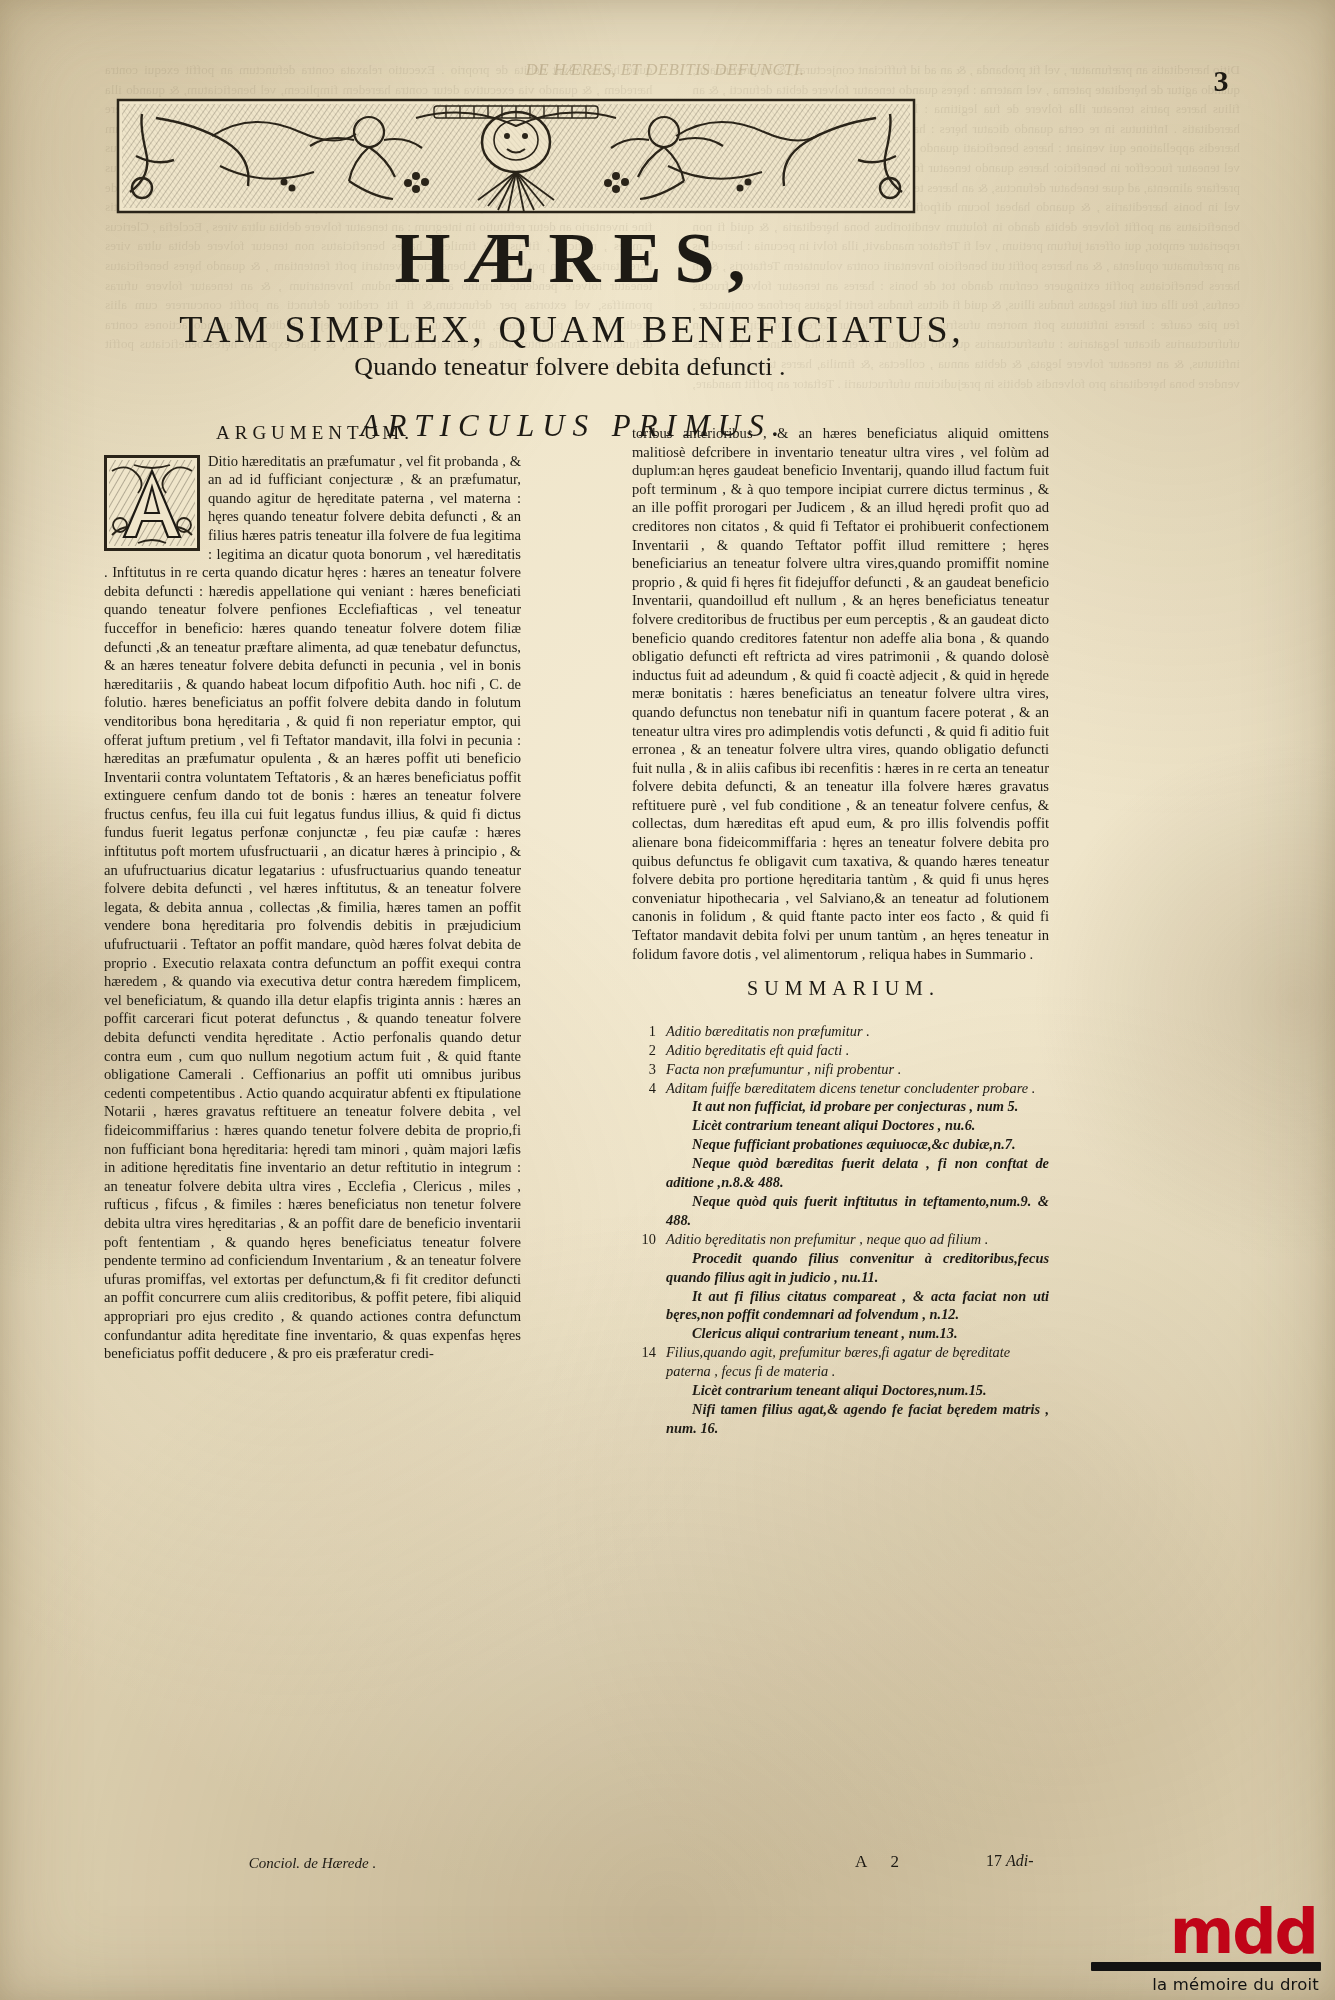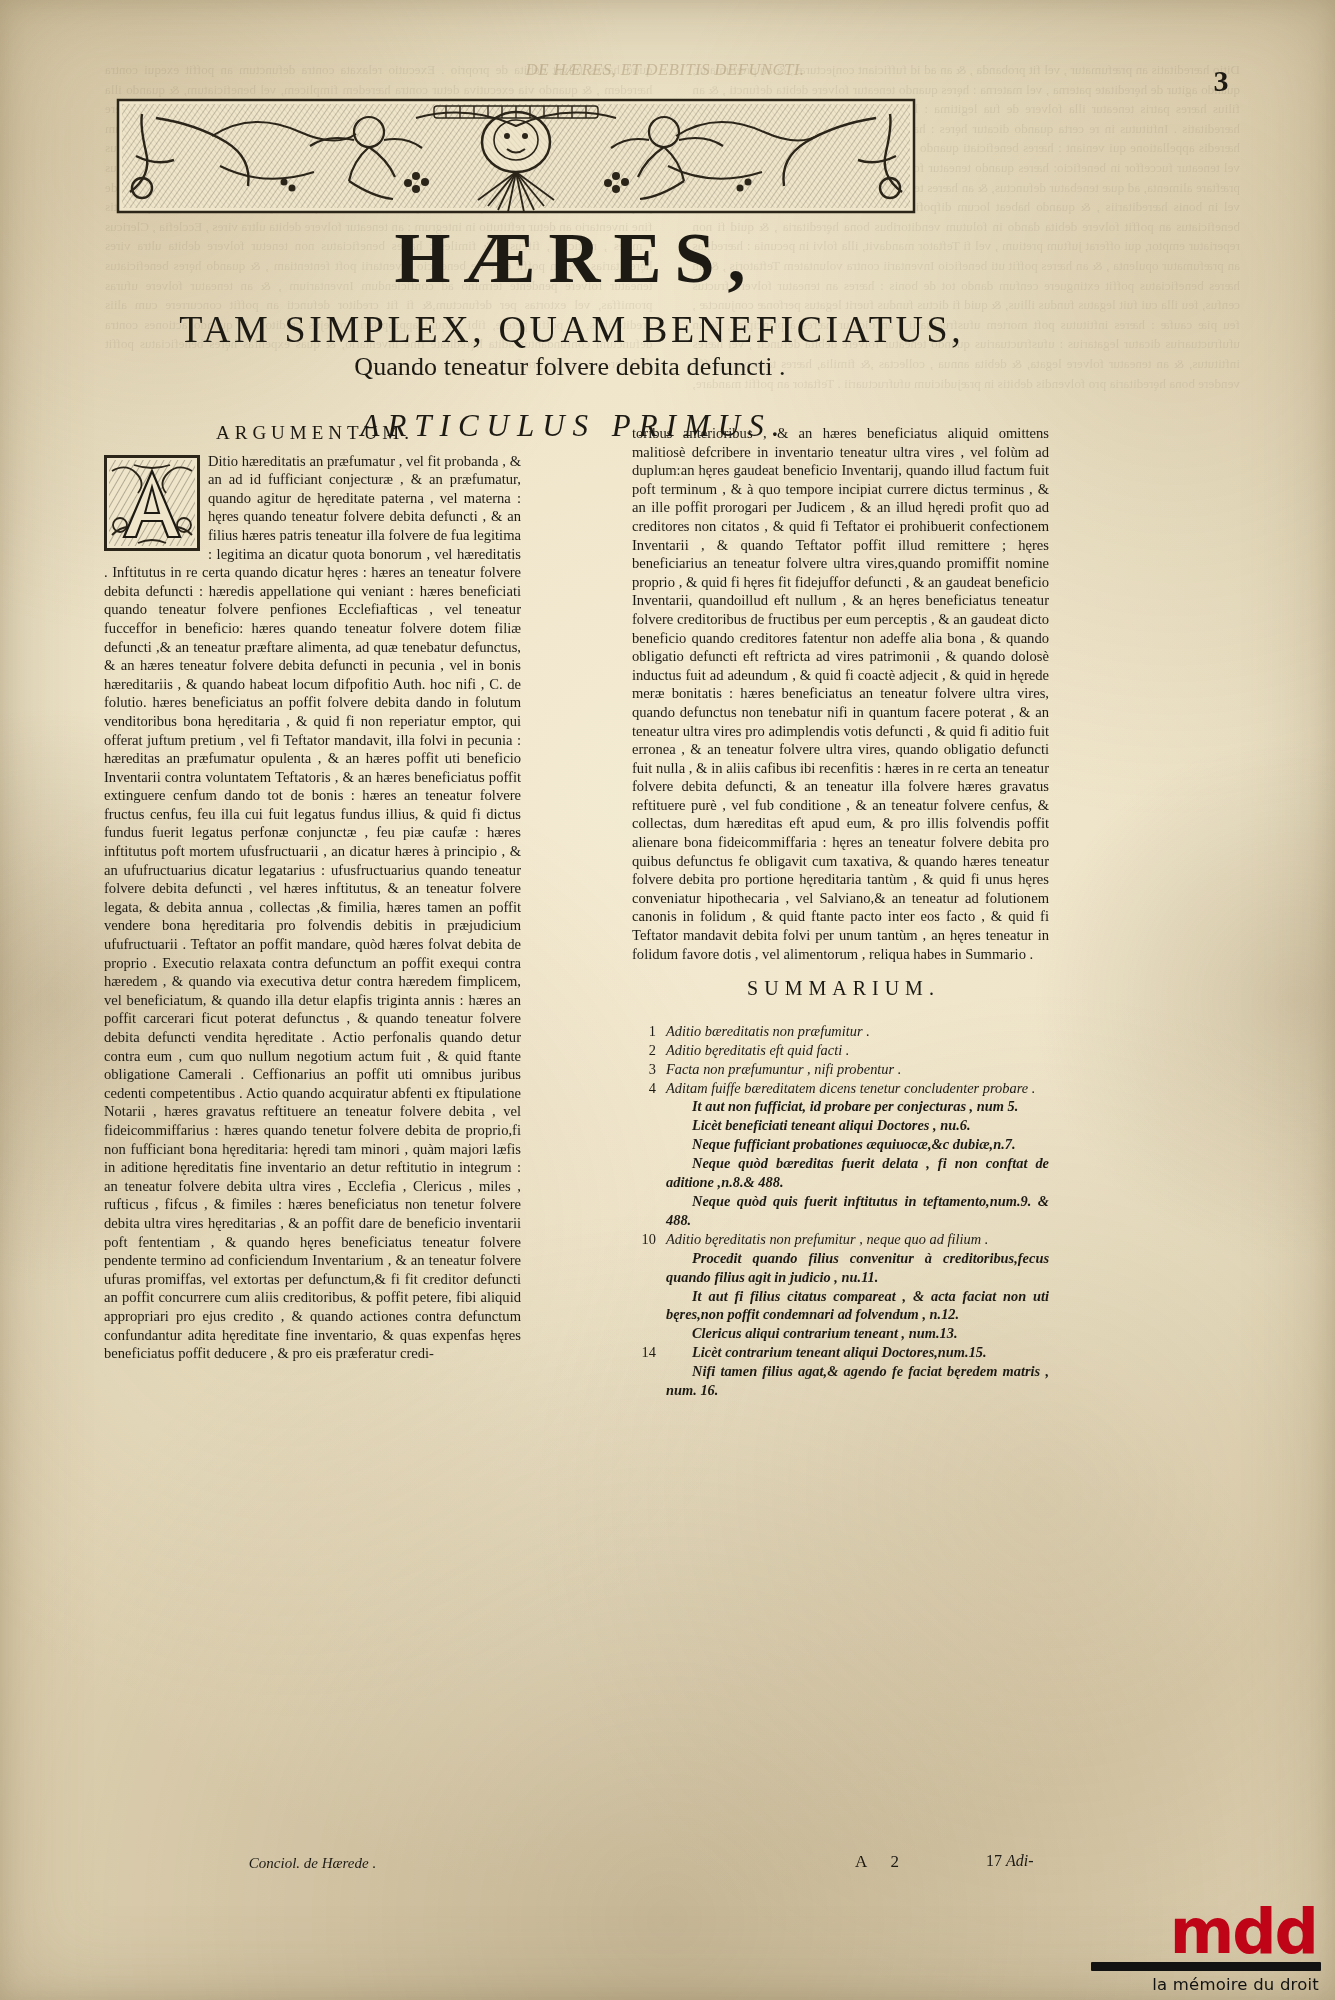--- a/index.html
+++ b/index.html
@@ -423,29 +423,29 @@
       <p class="para">toribus anterioribus , &amp; an hæres beneficiatus aliquid omittens malitiosè defcribere in inventario teneatur ultra vires , vel folùm ad duplum:an hęres gaudeat beneficio Inventarij, quando illud factum fuit poft terminum , &amp; à quo tempore incipiat currere dictus terminus , &amp; an ille poffit prorogari per Judicem , &amp; an illud hęredi profit quo ad creditores non citatos , &amp; quid fi Teftator ei prohibuerit confectionem Inventarii , &amp; quando Teftator poffit illud remittere ; hęres beneficiarius an teneatur folvere ultra vires,quando promiffit nomine proprio , &amp; quid fi hęres fit fidejuffor defuncti , &amp; an gaudeat beneficio Inventarii, quandoillud eft nullum , &amp; an hęres beneficiatus teneatur folvere creditoribus de fructibus per eum perceptis , &amp; an gaudeat dicto beneficio quando creditores fatentur non adeffe alia bona , &amp; quando obligatio defuncti eft reftricta ad vires patrimonii , &amp; quando dolosè inductus fuit ad adeundum , &amp; quid fi coactè adjecit , &amp; quid in hęrede meræ bonitatis : hæres beneficiatus an teneatur folvere ultra vires, quando defunctus non tenebatur nifi in quantum facere poterat , &amp; an teneatur ultra vires pro adimplendis votis defuncti , &amp; quid fi aditio fuit erronea , &amp; an teneatur folvere ultra vires, quando obligatio defuncti fuit nulla , &amp; in aliis cafibus ibi recenfitis : hæres in re certa an teneatur folvere debita defuncti, &amp; an teneatur illa folvere hæres gravatus reftituere purè , vel fub conditione , &amp; an teneatur folvere cenfus, &amp; collectas, dum hæreditas eft apud eum, &amp; pro illis folvendis poffit alienare bona fideicommiffaria : hęres an teneatur folvere debita pro quibus defunctus fe obligavit cum taxativa, &amp; quando hæres teneatur folvere debita pro portione hęreditaria tantùm , &amp; quid fi unus hęres conveniatur hipothecaria , vel Salviano,&amp; an teneatur ad folutionem canonis in folidum , &amp; quid ftante pacto inter eos facto , &amp; quid fi Teftator mandavit debita folvi per unum tantùm , an hęres teneatur in folidum favore dotis , vel alimentorum , reliqua habes in Summario .</p>
 
       <div class="section-head summ">SUMMARIUM.</div>
 
       <div class="summ-list" id="summ-list">
           <div class="summ-item"><span class="summ-num">1</span><span>Aditio bæreditatis non præfumitur .</span></div>
           <div class="summ-item"><span class="summ-num">2</span><span>Aditio bęreditatis eft quid facti .</span></div>
           <div class="summ-item"><span class="summ-num">3</span><span>Facta non præfumuntur , nifi probentur .</span></div>
           <div class="summ-item"><span class="summ-num">4</span><span>Aditam fuiffe bæreditatem dicens tenetur concludenter probare .</span></div>
           <div class="summ-sub"><span>It aut non fufficiat, id probare per conjecturas , num 5.</span></div>
-          <div class="summ-sub"><span>Licèt beneficiati teneant aliqui Doctores , nu.6.</span></div>
+          <div class="summ-sub"><span>Licèt contrarium teneant aliqui Doctores , nu.6.</span></div>
           <div class="summ-sub"><span>Neque fufficiant probationes æquiuocæ,&amp;c dubiæ,n.7.</span></div>
           <div class="summ-sub"><span>Neque quòd bæreditas fuerit delata , fi non conftat de aditione ,n.8.&amp; 488.</span></div>
           <div class="summ-sub"><span>Neque quòd quis fuerit inftitutus in teftamento,num.9. &amp; 488.</span></div>
           <div class="summ-item"><span class="summ-num">10</span><span>Aditio bęreditatis non prefumitur , neque quo ad filium .</span></div>
           <div class="summ-sub"><span>Procedit quando filius convenitur à creditoribus,fecus quando filius agit in judicio , nu.11.</span></div>
           <div class="summ-sub"><span>It aut fi filius citatus compareat , &amp; acta faciat non uti bęres,non poffit condemnari ad folvendum , n.12.</span></div>
           <div class="summ-sub"><span>Clericus aliqui contrarium teneant , num.13.</span></div>
-          <div class="summ-item"><span class="summ-num">14</span></div>
+          <div class="summ-item"><span class="summ-num">14</span><span>Filius,quando agit, prefumitur bæres,fi agatur de bęreditate paterna , fecus fi de materia .</span></div>
           <div class="summ-sub"><span>Licèt contrarium teneant aliqui Doctores,num.15.</span></div>
           <div class="summ-sub"><span>Nifi tamen filius agat,&amp; agendo fe faciat bęredem matris , num. 16.</span></div>
         </div>
     </div>
   </div>
 
   <div class="catch-left">Conciol. de Hærede .</div>
 
   <div class="sig-mark">A 2</div>
 

